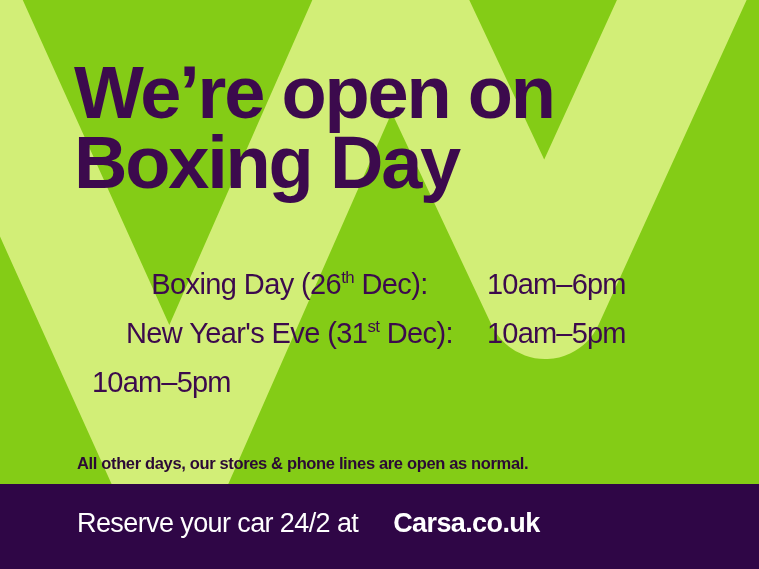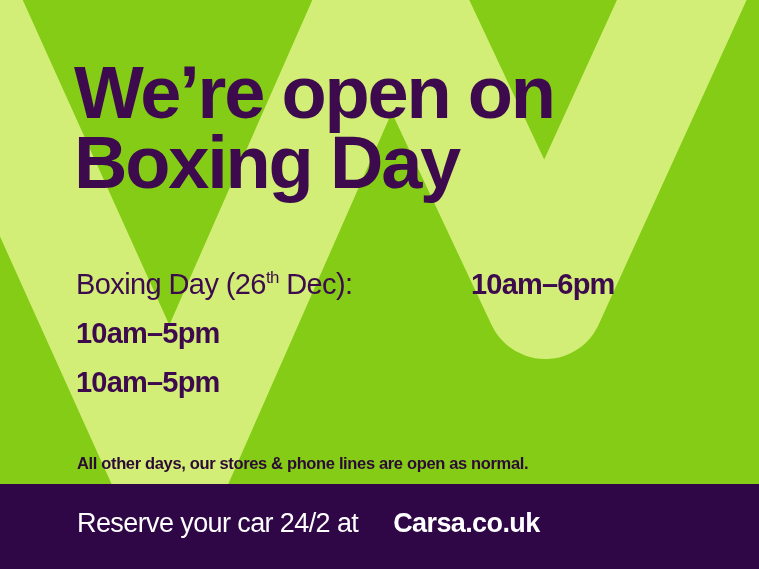--- a/index.html
+++ b/index.html
@@ -48,23 +48,24 @@
     color: #3C0A4D;
     font-size: 74px;
     line-height: 0.94;
     font-weight: bold;
     letter-spacing: -2.2px;
     white-space: pre-line;
   }
 
   .hours-table {
     position: absolute;
-    left: 76px;
+    left: 92px;
     top: 268px;
     width: 640px;
+    text-align: center;
   }
   .hours-row {
     display: flex;
     align-items: baseline;
     height: 49px;
   }
   .hours-label {
     width: 395px;
     flex: 0 0 395px;
     color: #3C0A4D;
@@ -73,21 +74,21 @@
     white-space: nowrap;
   }
   .hours-label sup {
     font-size: 0.58em;
     vertical-align: super;
     line-height: 0;
   }
   .hours-time {
     color: #3C0A4D;
     font-size: 29px;
-    font-weight: bold;
+    font-weight: normal;
     letter-spacing: -0.8px;
     white-space: nowrap;
   }
 
   .fineprint {
     position: absolute;
     left: 77px;
     top: 430px;
     color: #2B0A35;
     font-size: 16.5px;
@@ -138,20 +139,21 @@
 Boxing Day</div>
 
     <div class="hours-table">
 
       <div class="hours-row">
         <div class="hours-label"><span>Boxing Day (26</span><sup>th</sup><span> Dec):</span></div>
         <div class="hours-time">10am–6pm</div>
       </div>
 
       <div class="hours-row">
+        <div class="hours-label"><span>New Year's Eve (31</span><sup>st</sup><span> Dec):</span></div>
         <div class="hours-time">10am–5pm</div>
       </div>
 
       <div class="hours-row">
         <div class="hours-time">10am–5pm</div>
       </div>
 
     </div>
 
     <div class="fineprint">All other days, our stores &amp; phone lines are open as normal.</div>

